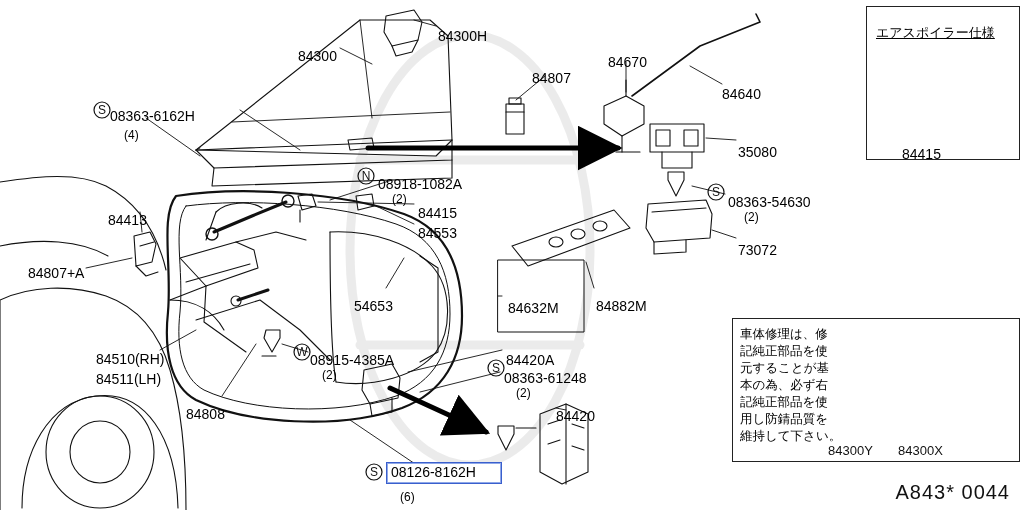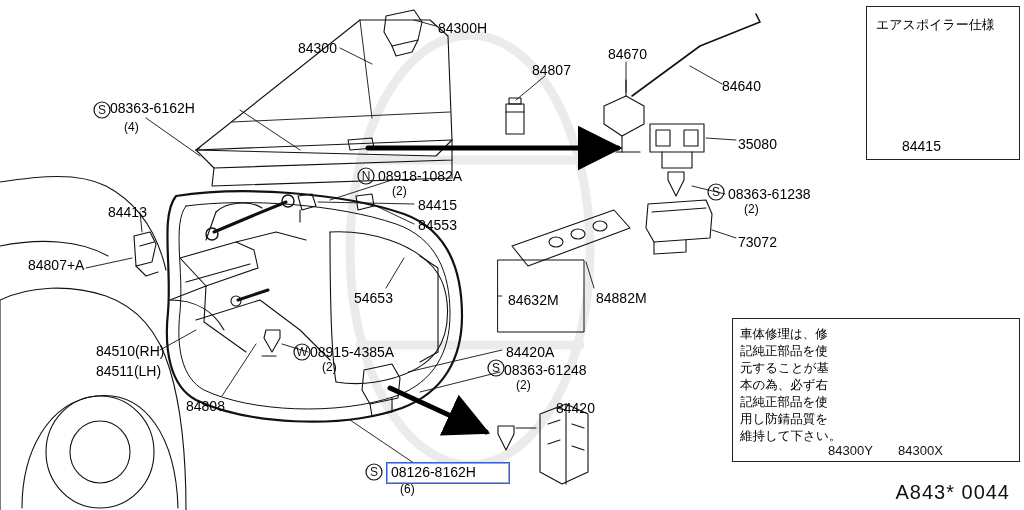--- a/index.html
+++ b/index.html
@@ -1,24 +1,24 @@
 <!DOCTYPE html>
 <html><head>
 <meta charset="utf-8">
 <style>
   html,body{margin:0;padding:0;background:#ffffff;}
   body{width:1024px;height:510px;position:relative;overflow:hidden;
        font-family:"Liberation Sans",sans-serif;color:#111;}
   #stage{position:absolute;left:0;top:0;width:1024px;height:510px;}
   svg{position:absolute;left:0;top:0;width:1024px;height:510px;}
-  .lbl{position:absolute;font-size:14px;color:#000;white-space:pre;line-height:1.15;}
+  .lbl{position:absolute;font-size:14px;color:#000;white-space:pre;line-height:1.15;margin-top:8px;}
   .lbl.jp{font-family:"DejaVu Sans",sans-serif;}
   .sub{font-size:12px;}
   .hl{position:absolute;background:#ffffff;border:1.5px solid #3a5fcd;
-      box-shadow:0 0 0 1px #8fa8e8 inset;padding-left:8px;}
+      box-shadow:0 0 0 1px #8fa8e8 inset;}
   .hl .t{position:absolute;left:4px;top:1px;font-size:14px;color:#000;white-space:pre;}
   .code{position:absolute;right:14px;bottom:6px;font-size:20px;letter-spacing:1px;}
   .jpbox{position:absolute;border:1px solid #222;background:#fff;}
   .jptext{position:absolute;font-family:"DejaVu Sans",sans-serif;font-size:12.5px;
           line-height:1.32;color:#000;white-space:pre;}
   .cap{position:absolute;font-size:13px;white-space:pre;}
 </style>
 </head>
 <body>
 
@@ -209,21 +209,21 @@
   <div class="lbl" style="left:438px;top:20px">84300H</div>
   <div class="lbl" style="left:298px;top:40px">84300</div>
   <div class="lbl" style="left:532px;top:62px">84807</div>
   <div class="lbl" style="left:608px;top:46px">84670</div>
   <div class="lbl" style="left:722px;top:78px">84640</div>
   <div class="lbl" style="left:110px;top:100px">08363-6162H</div>
   <div class="lbl sub" style="left:124px;top:121px">(4)</div>
   <div class="lbl" style="left:738px;top:136px">35080</div>
   <div class="lbl" style="left:378px;top:168px">08918-1082A</div>
   <div class="lbl sub" style="left:392px;top:185px">(2)</div>
-  <div class="lbl" style="left:728px;top:186px">08363-61238</div>
+  <div class="lbl" style="left:728px;top:186px">08363-54630</div>
   <div class="lbl sub" style="left:744px;top:203px">(2)</div>
   <div class="lbl" style="left:108px;top:204px">84413</div>
   <div class="lbl" style="left:418px;top:197px">84415</div>
   <div class="lbl" style="left:418px;top:217px">84553</div>
   <div class="lbl" style="left:738px;top:234px">73072</div>
   <div class="lbl" style="left:28px;top:257px">84807+A</div>
   <div class="lbl" style="left:354px;top:290px">54653</div>
   <div class="lbl" style="left:596px;top:290px">84882M</div>
   <div class="lbl" style="left:508px;top:292px">84632M</div>
   <div class="lbl" style="left:310px;top:344px">08915-4385A</div>
@@ -235,21 +235,21 @@
   <div class="lbl" style="left:96px;top:363px">84511(LH)</div>
   <div class="lbl" style="left:186px;top:398px">84808</div>
   <div class="lbl" style="left:556px;top:400px">84420</div>
 
   <div class="hl" style="left:386px;top:462px;width:114px;height:20px;">
     <span class="t">08126-8162H</span>
   </div>
   <div class="lbl sub" style="left:400px;top:483px">(6)</div>
 
   <div class="jpbox" style="left:866px;top:6px;width:152px;height:152px;"></div>
-  <div class="lbl jp" style="left:876px;top:18px;font-size:13px;">エアスポイラー仕様</div>
+  <div class="lbl jp" style="left:876px;top:18px;font-size:13px;text-decoration:underline;">エアスポイラー仕様</div>
   <div class="lbl" style="left:902px;top:138px">84415</div>
 
   <div class="jpbox" style="left:732px;top:318px;width:286px;height:142px;"></div>
   <div class="jptext" style="left:740px;top:326px">車体修理は、修</div>
   <div class="jptext" style="left:740px;top:343px">記純正部品を使</div>
   <div class="jptext" style="left:740px;top:360px">元することが基</div>
   <div class="jptext" style="left:740px;top:377px">本の為、必ず右</div>
   <div class="jptext" style="left:740px;top:394px">記純正部品を使</div>
   <div class="jptext" style="left:740px;top:411px">用し防錆品質を</div>
   <div class="jptext" style="left:740px;top:428px">維持して下さい。</div>

